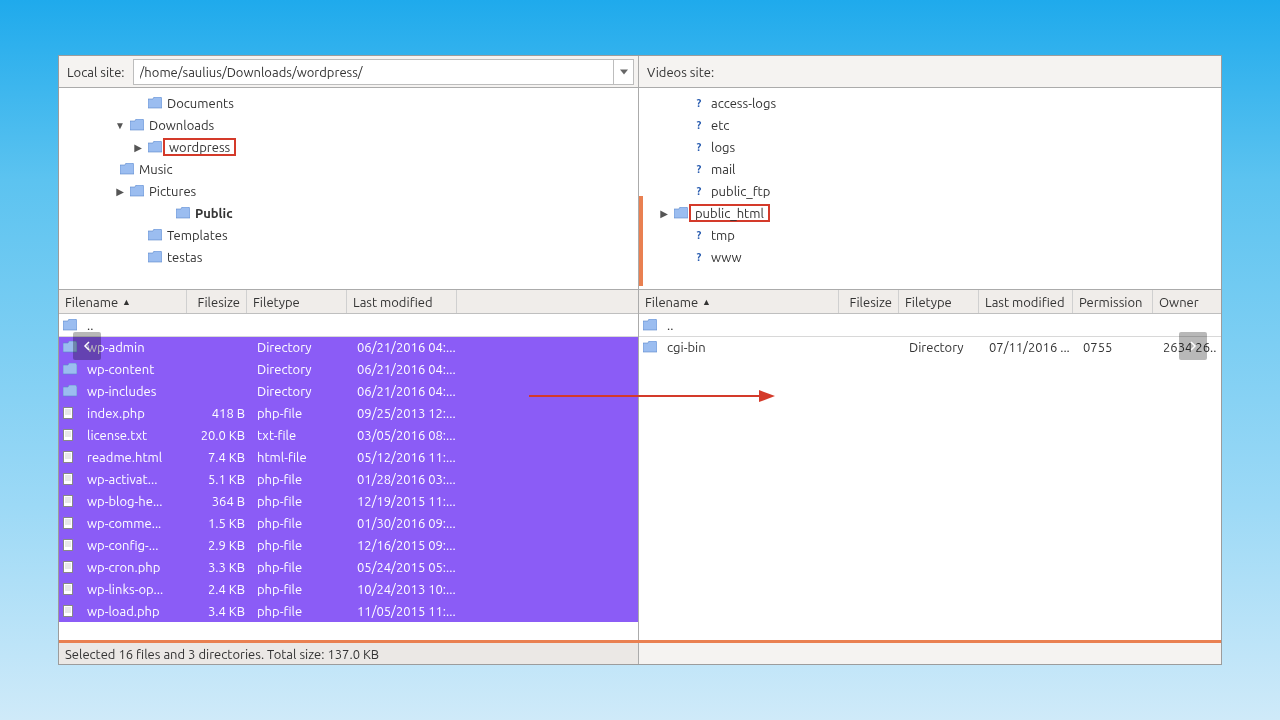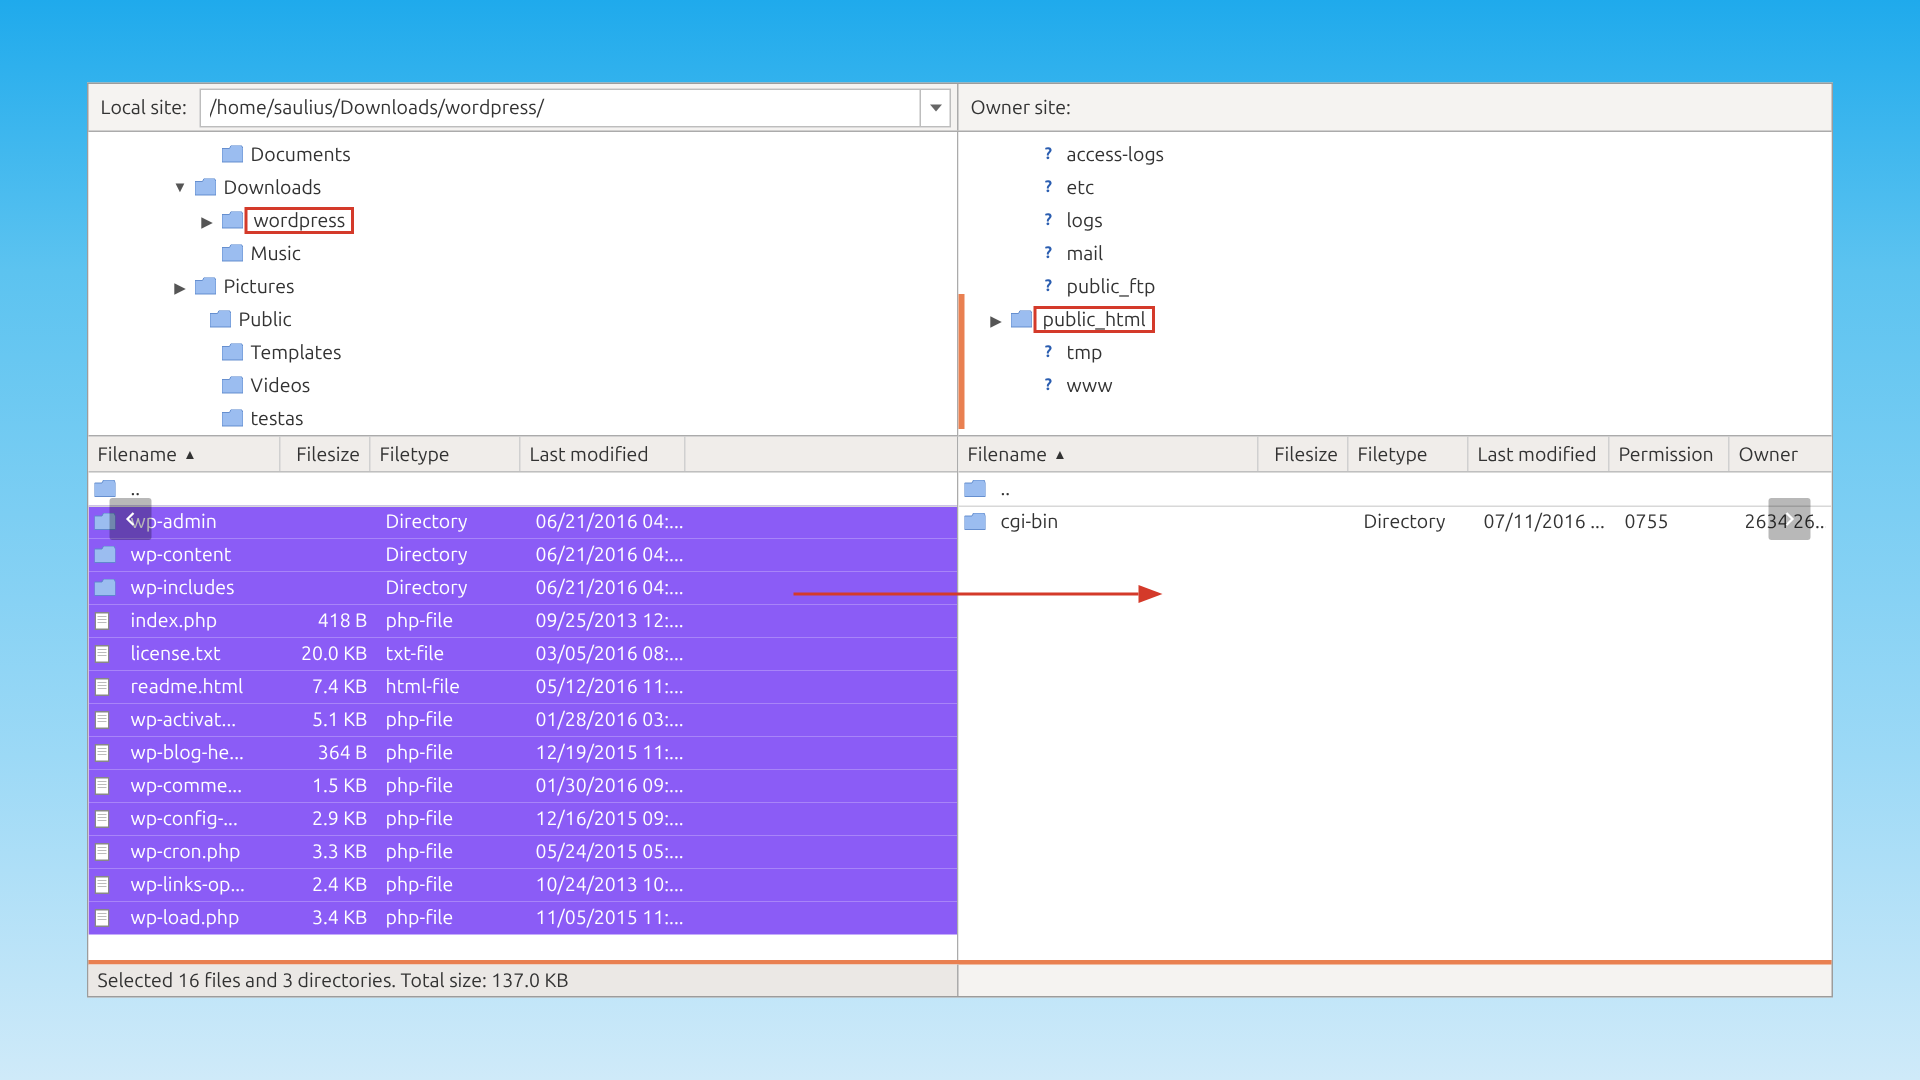--- a/index.html
+++ b/index.html
@@ -67,21 +67,21 @@
       <div class="combo">
         <input value="/home/saulius/Downloads/wordpress/" style="">
         <div class="combo-btn">
           <svg viewBox="0 0 10 10">
               <polygon points="0,2 10,2 5,8" fill="#666"></polygon>
             </svg>
         </div>
       </div>
     </div>
     <div class="site-cell r-cell">
-      <span class="site-label">Owner site:</span>
+      <span class="site-label">Videos site:</span>
     </div>
   </div>
 
   <div class="mid-row">
     <div class="tree-pane l-tree">
       <div class="tree" id="local-tree">
           <div class="tree-item" style="padding-left: 72px;">
             <span class="twisty"></span>
             <span class="icon folder-icon">
               <svg viewBox="0 0 14 12">
@@ -101,64 +101,55 @@
           </div>
           <div class="tree-item" style="padding-left: 72px;">
             <span class="twisty">▶</span>
             <span class="icon folder-icon">
               <svg viewBox="0 0 14 12">
                 <polygon points="0,2 5,2 6,0 13,0 14,2 14,11 0,11" fill="#9bbdf0" stroke="#5a86c9" stroke-width="0.6"></polygon>
               </svg>
             </span>
             <span class="label hl-red">wordpress</span>
           </div>
-          <div class="tree-item" style="padding-left: 72px;">
+          <div class="tree-item" style="padding-left: 44px;">
             <span class="twisty"></span>
             <span class="icon folder-icon">
               <svg viewBox="0 0 14 12">
                 <polygon points="0,2 5,2 6,0 13,0 14,2 14,11 0,11" fill="#9bbdf0" stroke="#5a86c9" stroke-width="0.6"></polygon>
               </svg>
             </span>
             <span class="label">Music</span>
           </div>
           <div class="tree-item" style="padding-left: 54px;">
             <span class="twisty">▶</span>
             <span class="icon folder-icon">
               <svg viewBox="0 0 14 12">
                 <polygon points="0,2 5,2 6,0 13,0 14,2 14,11 0,11" fill="#9bbdf0" stroke="#5a86c9" stroke-width="0.6"></polygon>
               </svg>
             </span>
             <span class="label">Pictures</span>
           </div>
-          <div class="tree-item" style="padding-left: 64px;">
+          <div class="tree-item" style="padding-left: 100px; font-weight: bold;">
             <span class="twisty"></span>
             <span class="icon folder-icon">
               <svg viewBox="0 0 14 12">
                 <polygon points="0,2 5,2 6,0 13,0 14,2 14,11 0,11" fill="#9bbdf0" stroke="#5a86c9" stroke-width="0.6"></polygon>
               </svg>
             </span>
             <span class="label">Public</span>
           </div>
           <div class="tree-item" style="padding-left: 72px;">
             <span class="twisty"></span>
             <span class="icon folder-icon">
               <svg viewBox="0 0 14 12">
                 <polygon points="0,2 5,2 6,0 13,0 14,2 14,11 0,11" fill="#9bbdf0" stroke="#5a86c9" stroke-width="0.6"></polygon>
               </svg>
             </span>
             <span class="label">Templates</span>
-          </div>
-          <div class="tree-item" style="padding-left: 72px;">
-            <span class="twisty"></span>
-            <span class="icon folder-icon">
-              <svg viewBox="0 0 14 12">
-                <polygon points="0,2 5,2 6,0 13,0 14,2 14,11 0,11" fill="#9bbdf0" stroke="#5a86c9" stroke-width="0.6"></polygon>
-              </svg>
-            </span>
-            <span class="label">Videos</span>
           </div>
           <div class="tree-item" style="padding-left: 72px;">
             <span class="twisty"></span>
             <span class="icon folder-icon">
               <svg viewBox="0 0 14 12">
                 <polygon points="0,2 5,2 6,0 13,0 14,2 14,11 0,11" fill="#9bbdf0" stroke="#5a86c9" stroke-width="0.6"></polygon>
               </svg>
             </span>
             <span class="label">testas</span>
           </div>

